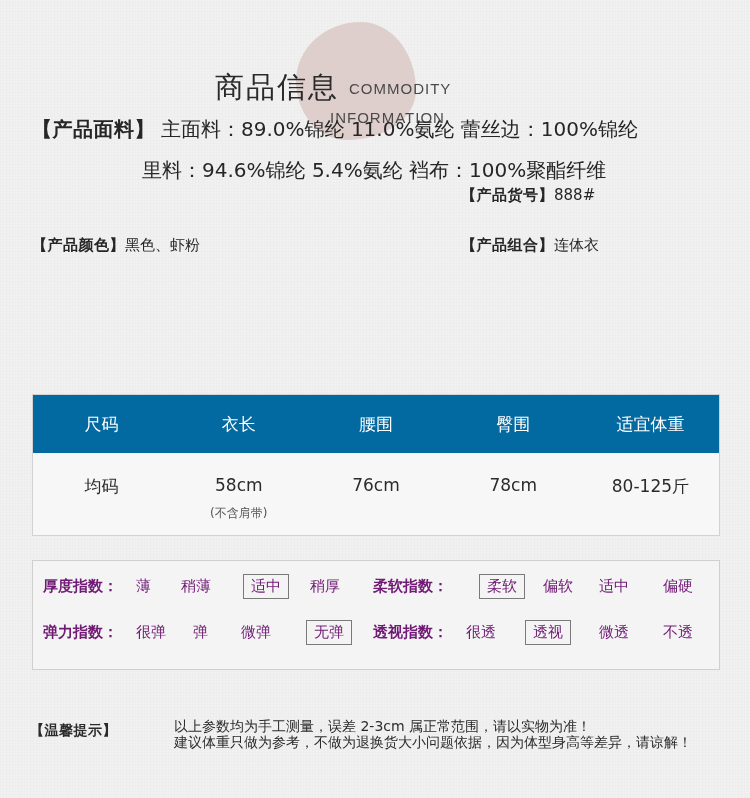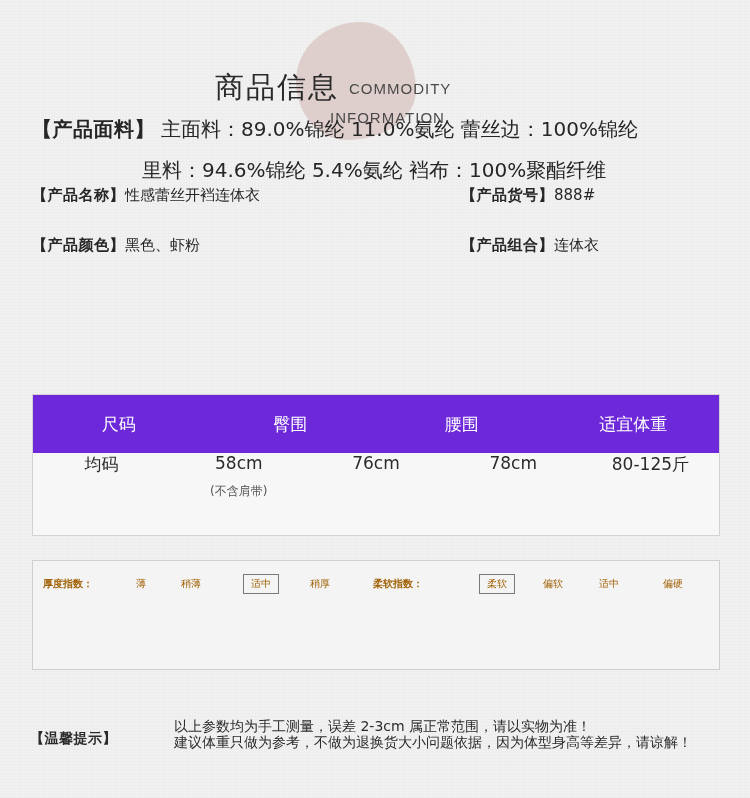--- a/index.html
+++ b/index.html
@@ -102,60 +102,60 @@
   
   .size-table {
     position: absolute;
     left: 32px; top: 394px;
     width: 686px;
     border: 1px solid #d2d2d2;
     background: #f7f7f7;
   }
   .size-head {
     display: flex;
-    background: #6d28d9;
+    background: #0369a1;
     color: #ffffff;
     height: 58px;
     align-items: center;
     font-size: 17px;
     font-family: "DejaVu Sans", "Liberation Sans", sans-serif;
   }
   .size-body {
     display: flex;
     height: 82px;
     align-items: flex-start;
     font-size: 17px;
     color: #2b2b2b;
     font-family: "DejaVu Sans", "Liberation Sans", sans-serif;
   }
   .col {
     flex: 1;
     text-align: center;
   }
-  .size-body .col { }
+  .size-body .col { padding-top: 22px; }
   .sub-note {
     display: block;
     font-size: 12px;
     color: #555;
     margin-top: 10px;
   }
   
   .index-block {
     position: absolute;
     left: 32px; top: 560px;
     width: 686px; height: 108px;
     border: 1px solid #cfcfcf;
     background: #f4f4f4;
   }
   .idx-row {
     position: absolute;
     left: 0;
     width: 686px; height: 40px;
-    font-size: 10px;
-    color: #a16207;
+    font-size: 15px;
+    color: #701a75;
     font-family: "DejaVu Sans", "Liberation Sans", sans-serif;
   }
   .idx-row.r1 { top: 16px; }
   .idx-row.r2 { top: 62px; }
   .idx-label {
     position: absolute;
     font-weight: bold;
   }
   .idx-opt {
     position: absolute;
@@ -171,21 +171,21 @@
   .tips {
     position: absolute;
     left: 30px; top: 718px;
     width: 700px;
     font-size: 14px;
     color: #2b2b2b;
     font-family: "DejaVu Sans", "Liberation Sans", sans-serif;
   }
   .tips-label {
     position: absolute;
-    left: 0; top: 12px;
+    left: 0; top: 4px;
     font-weight: bold;
     letter-spacing: .5px;
   }
   .tips-l1 {
     position: absolute;
     left: 144px; top: 0px;
     white-space: nowrap;
   }
   .tips-l2 {
     position: absolute;
@@ -201,23 +201,20 @@
   <div class="header">
     <div class="blob"></div>
     <div class="title-cn">商品信息</div>
     <div class="title-en1">COMMODITY</div>
     <div class="title-en2">INFORMATION</div>
   </div>
 
   <div class="info">
 
     <div class="info-row">
-      <div class="cell-left">
-        <span class="lbl">【产品名称】</span><span class="val">性感蕾丝开裆连体衣</span>
-      </div>
       <div class="cell-right">
         <span class="lbl">【产品货号】</span><span class="val">888#</span>
       </div>
     </div>
 
     <div class="info-row">
       <div class="cell-left">
         <span class="lbl">【产品颜色】</span><span class="val">黑色、虾粉</span>
       </div>
       <div class="cell-right">
@@ -232,22 +229,23 @@
       <span class="lbl">【产品面料】</span><span class="val">主面料：89.0%锦纶 11.0%氨纶 蕾丝边：100%锦纶</span>
     </div>
     <div class="line2">
       <span>里料：94.6%锦纶 5.4%氨纶 裆布：100%聚酯纤维</span>
     </div>
   </div>
 
   <div class="size-table">
     <div class="size-head">
       <div class="col">尺码</div>
+      <div class="col">衣长</div>
+      <div class="col">腰围</div>
       <div class="col">臀围</div>
-      <div class="col">腰围</div>
       <div class="col">适宜体重</div>
     </div>
     <div class="size-body">
       <div class="col">均码</div>
       <div class="col">
         <span>58cm</span>
         <span class="sub-note">(不含肩带)</span>
       </div>
       <div class="col">76cm</div>
       <div class="col">78cm</div>
@@ -264,20 +262,33 @@
       <span class="idx-opt sel" style="left:210px;">适中</span>
       <span class="idx-opt" style="left:277px;">稍厚</span>
 
       <span class="idx-label" style="left:340px;">柔软指数：</span>
       <span class="idx-opt sel" style="left:446px;">柔软</span>
       <span class="idx-opt" style="left:510px;">偏软</span>
       <span class="idx-opt" style="left:566px;">适中</span>
       <span class="idx-opt" style="left:630px;">偏硬</span>
     </div>
 
+    <div class="idx-row r2">
+      <span class="idx-label" style="left:10px;">弹力指数：</span>
+      <span class="idx-opt" style="left:103px;">很弹</span>
+      <span class="idx-opt" style="left:160px;">弹</span>
+      <span class="idx-opt" style="left:208px;">微弹</span>
+      <span class="idx-opt sel" style="left:273px;">无弹</span>
+
+      <span class="idx-label" style="left:340px;">透视指数：</span>
+      <span class="idx-opt" style="left:433px;">很透</span>
+      <span class="idx-opt sel" style="left:492px;">透视</span>
+      <span class="idx-opt" style="left:566px;">微透</span>
+      <span class="idx-opt" style="left:630px;">不透</span>
+    </div>
 
   </div>
 
   <div class="tips">
     <span class="tips-label">【温馨提示】</span>
     <span class="tips-l1">以上参数均为手工测量，误差 2-3cm 属正常范围，请以实物为准！</span>
     <span class="tips-l2">建议体重只做为参考，不做为退换货大小问题依据，因为体型身高等差异，请谅解！</span>
   </div>
 
 </div>

